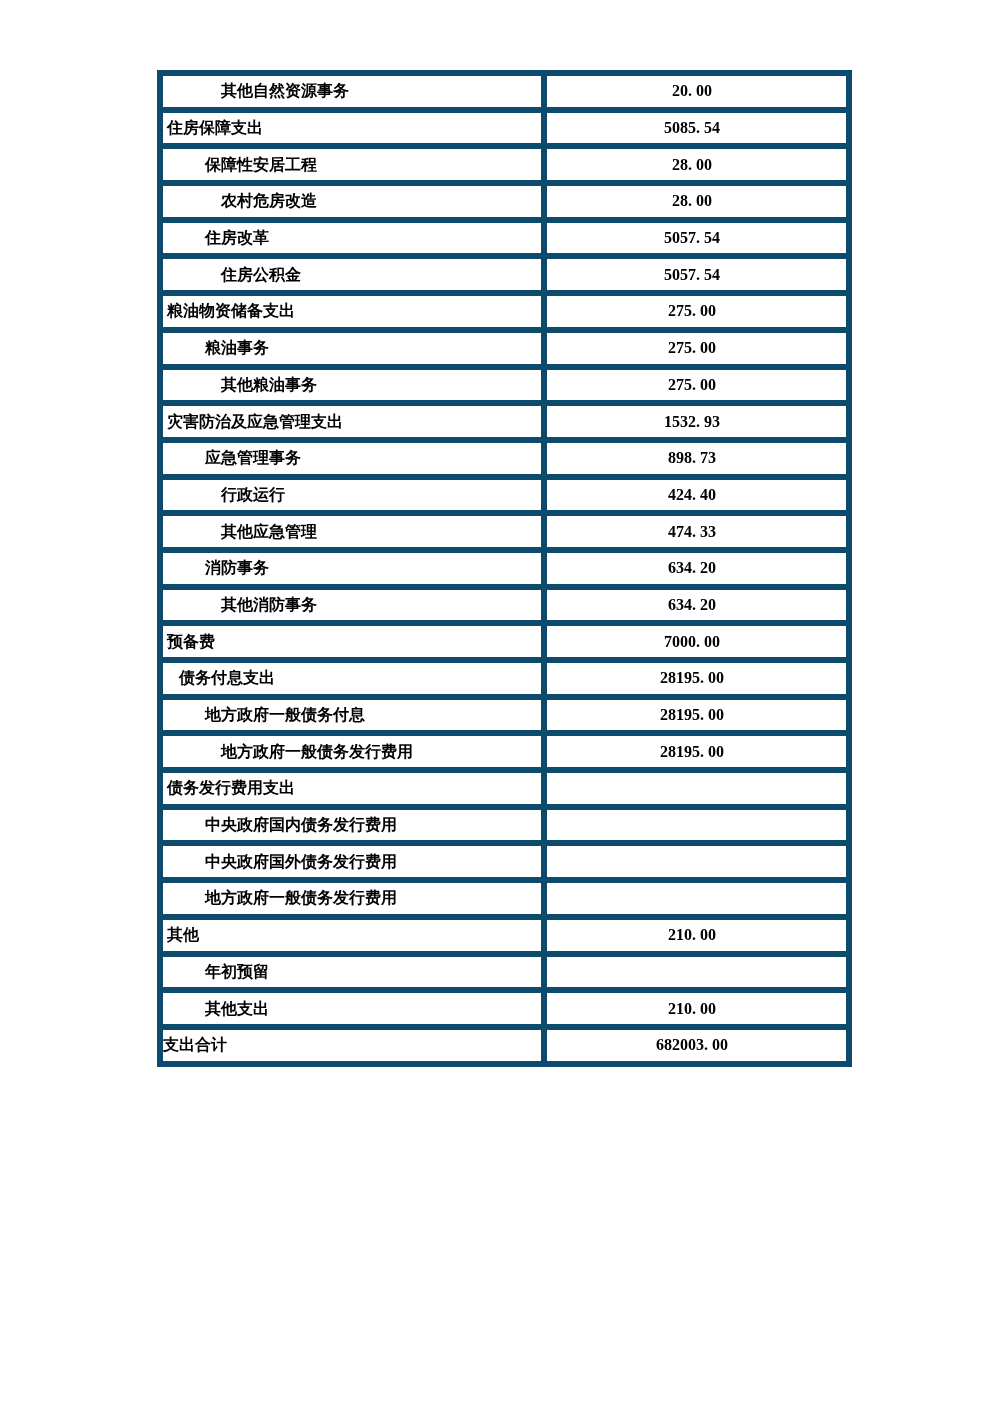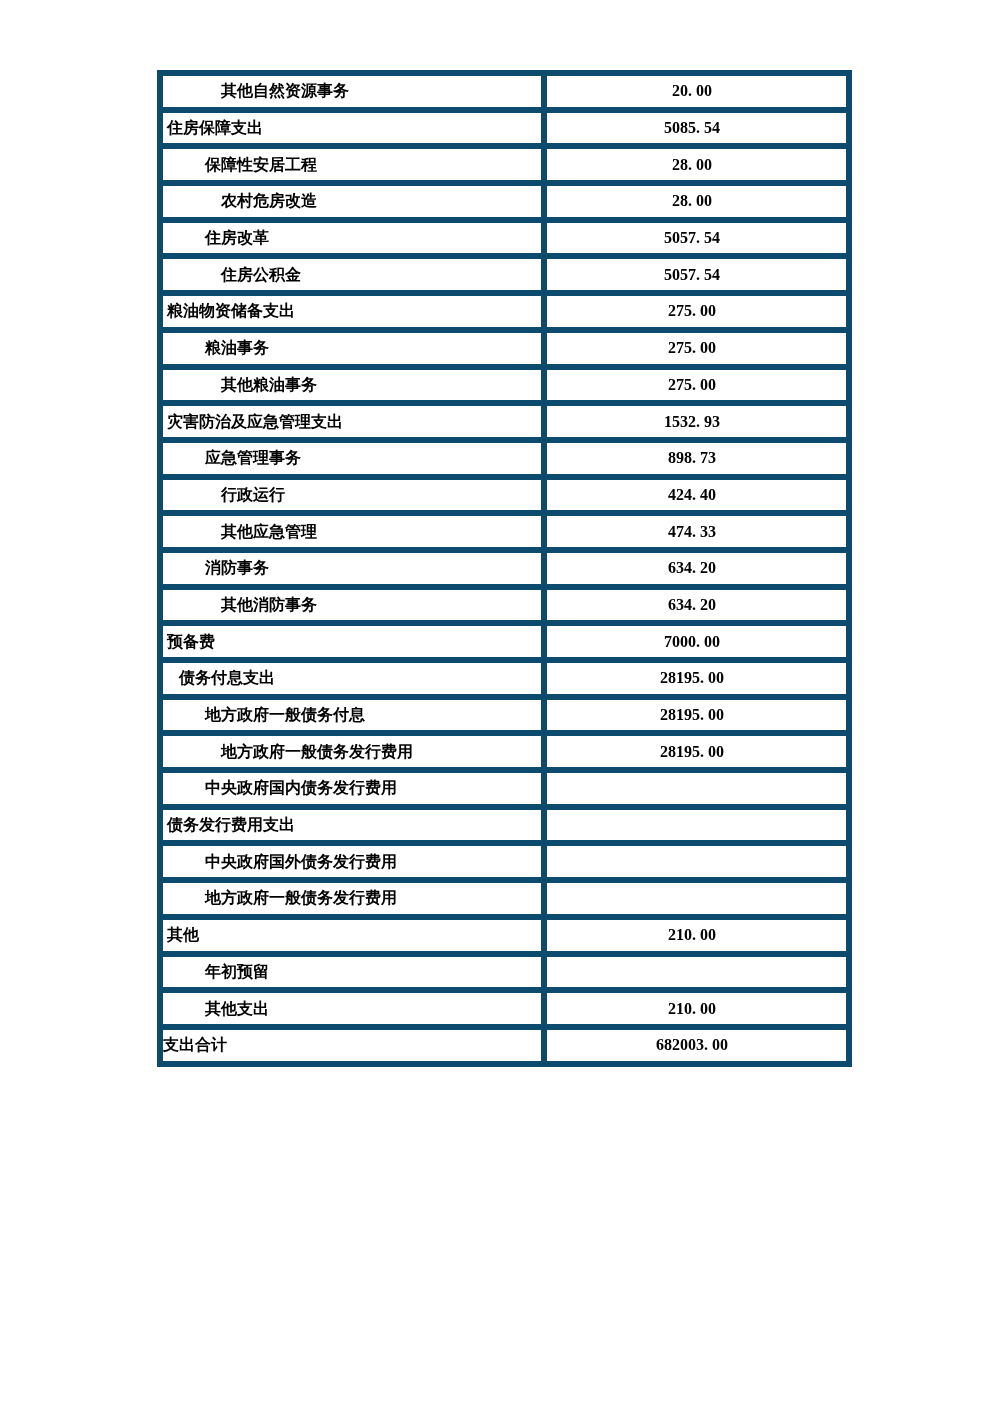--- a/index.html
+++ b/index.html
@@ -124,25 +124,25 @@
         </tr>
         <tr>
           <td class="label indent-1">地方政府一般债务付息</td>
           <td class="value">28195. 00</td>
         </tr>
         <tr>
           <td class="label indent-2">地方政府一般债务发行费用</td>
           <td class="value">28195. 00</td>
         </tr>
         <tr>
-          <td class="label indent-1">中央政府国内债务发行费用</td>
+          <td class="label indent-0">债务发行费用支出</td>
           <td class="value"></td>
         </tr>
         <tr>
-          <td class="label indent-0">债务发行费用支出</td>
+          <td class="label indent-1">中央政府国内债务发行费用</td>
           <td class="value"></td>
         </tr>
         <tr>
           <td class="label indent-1">中央政府国外债务发行费用</td>
           <td class="value"></td>
         </tr>
         <tr>
           <td class="label indent-1">地方政府一般债务发行费用</td>
           <td class="value"></td>
         </tr>

